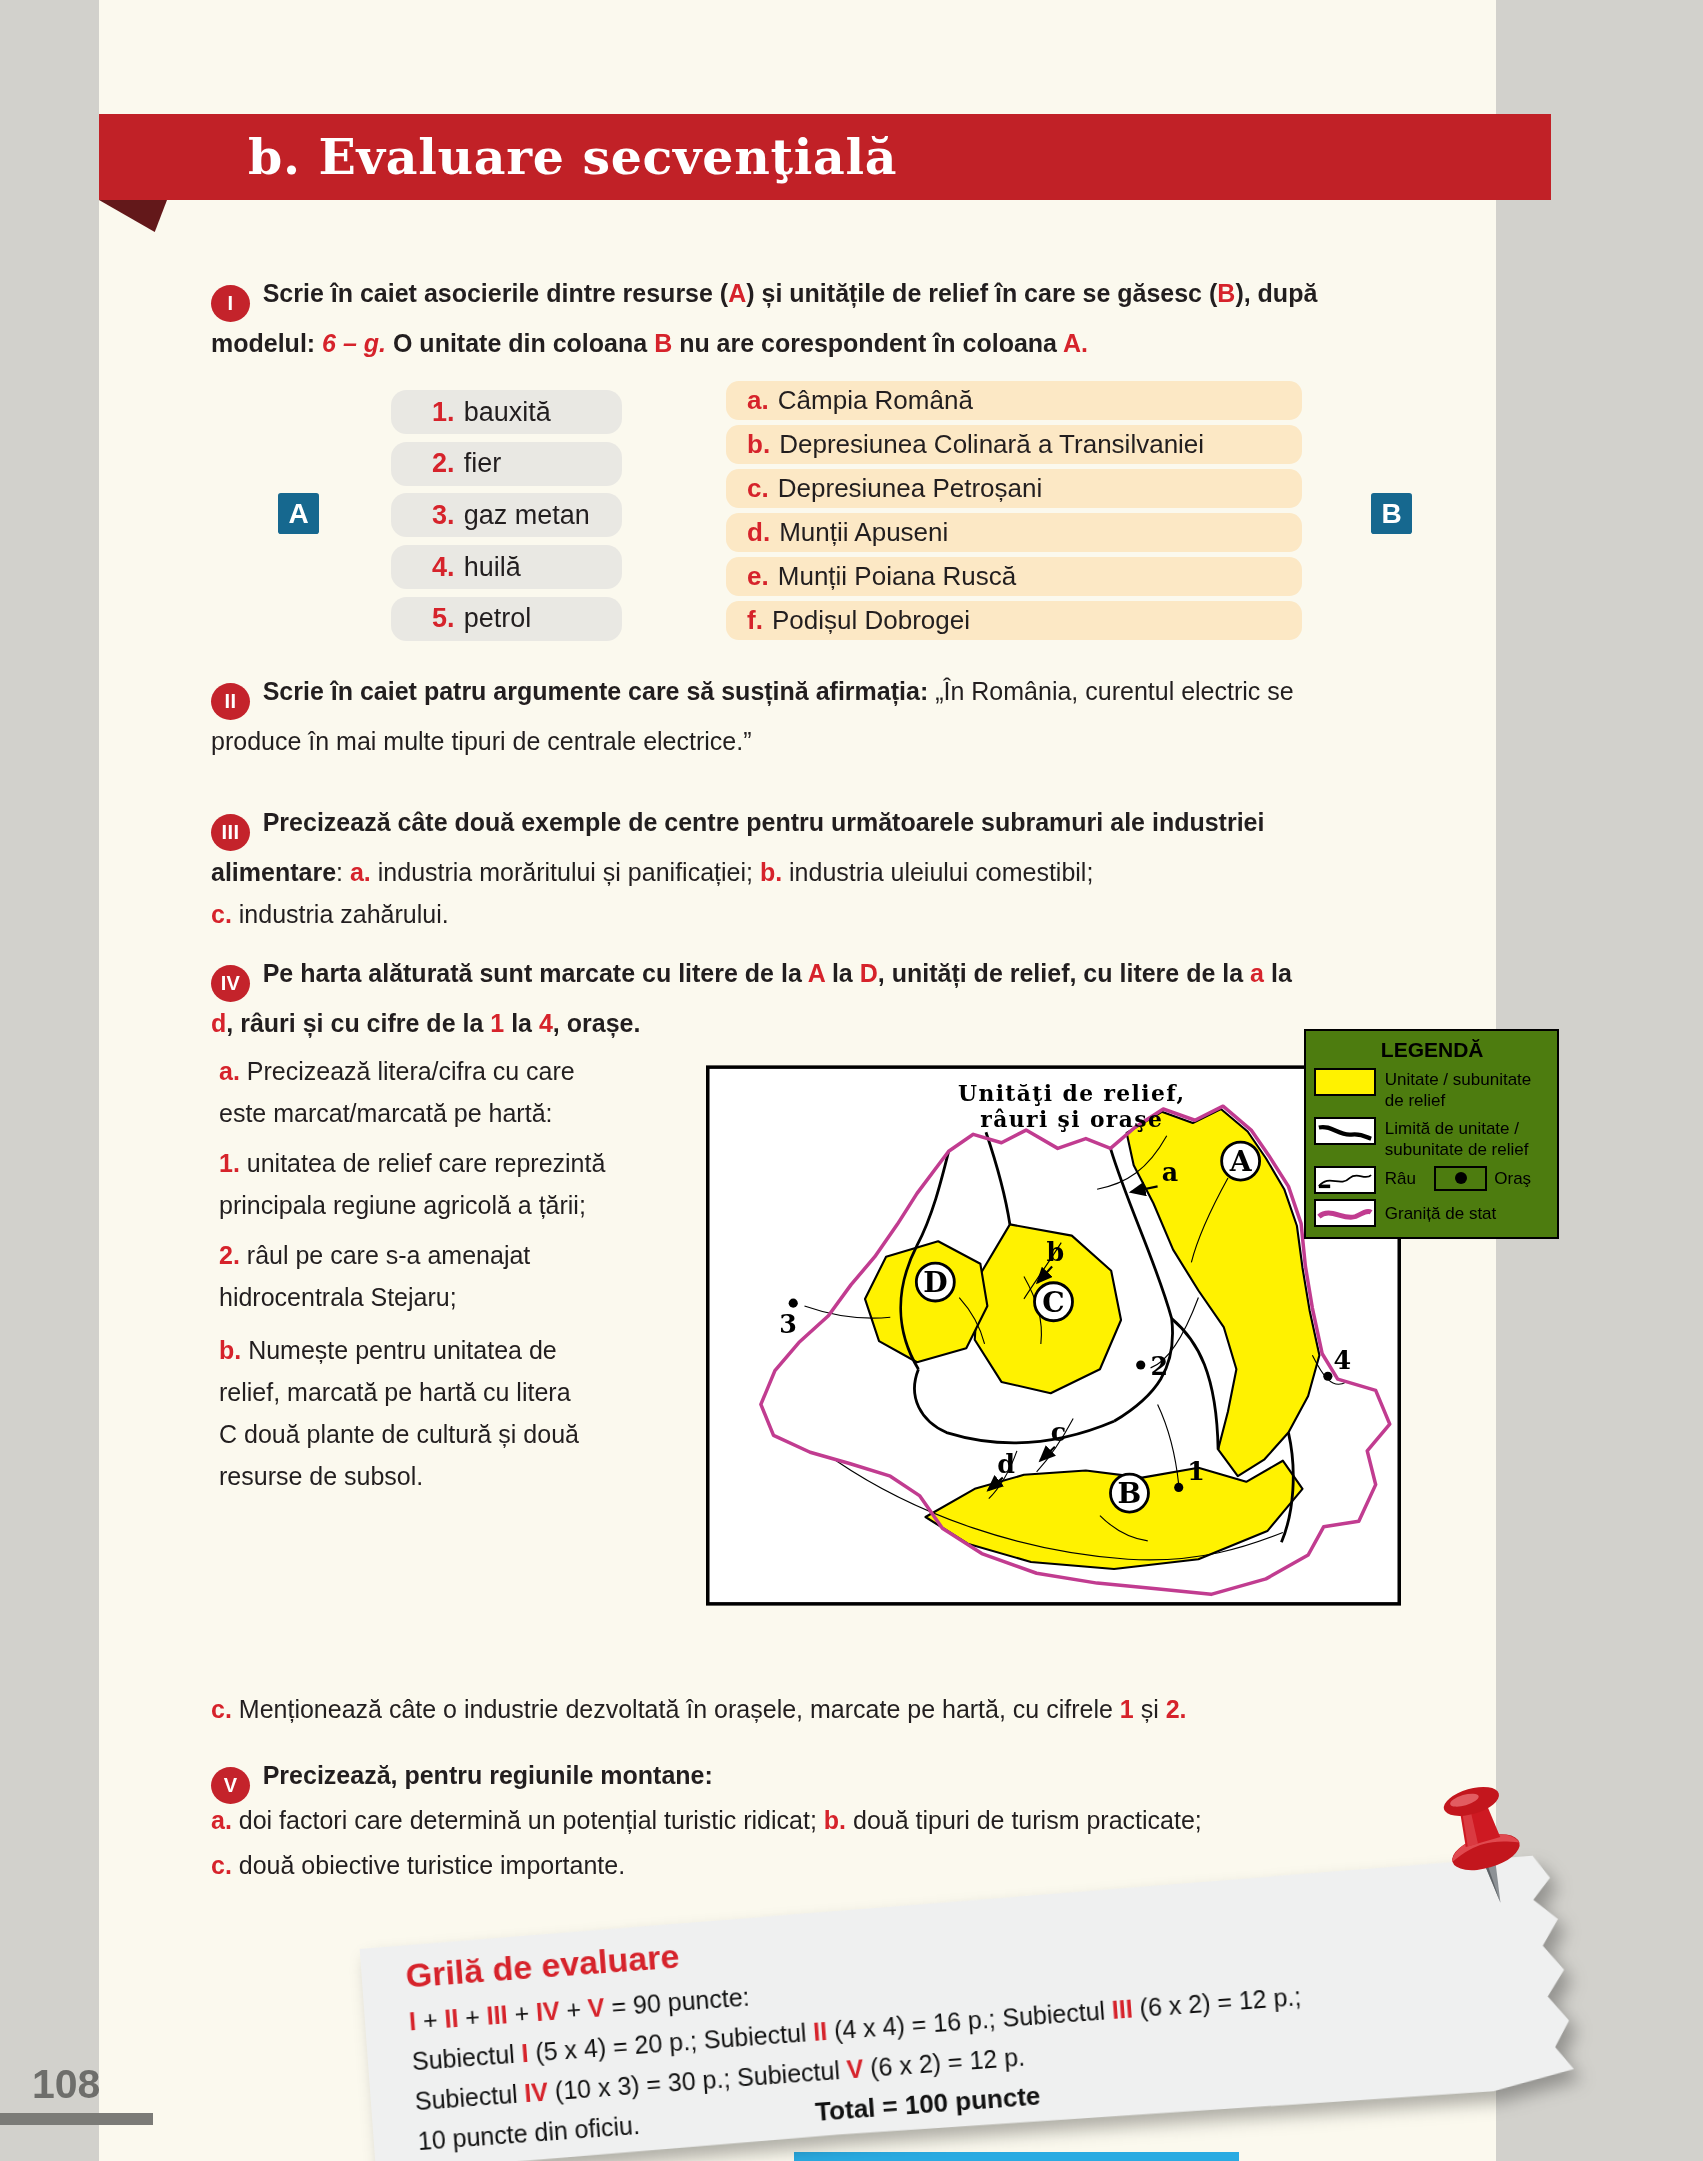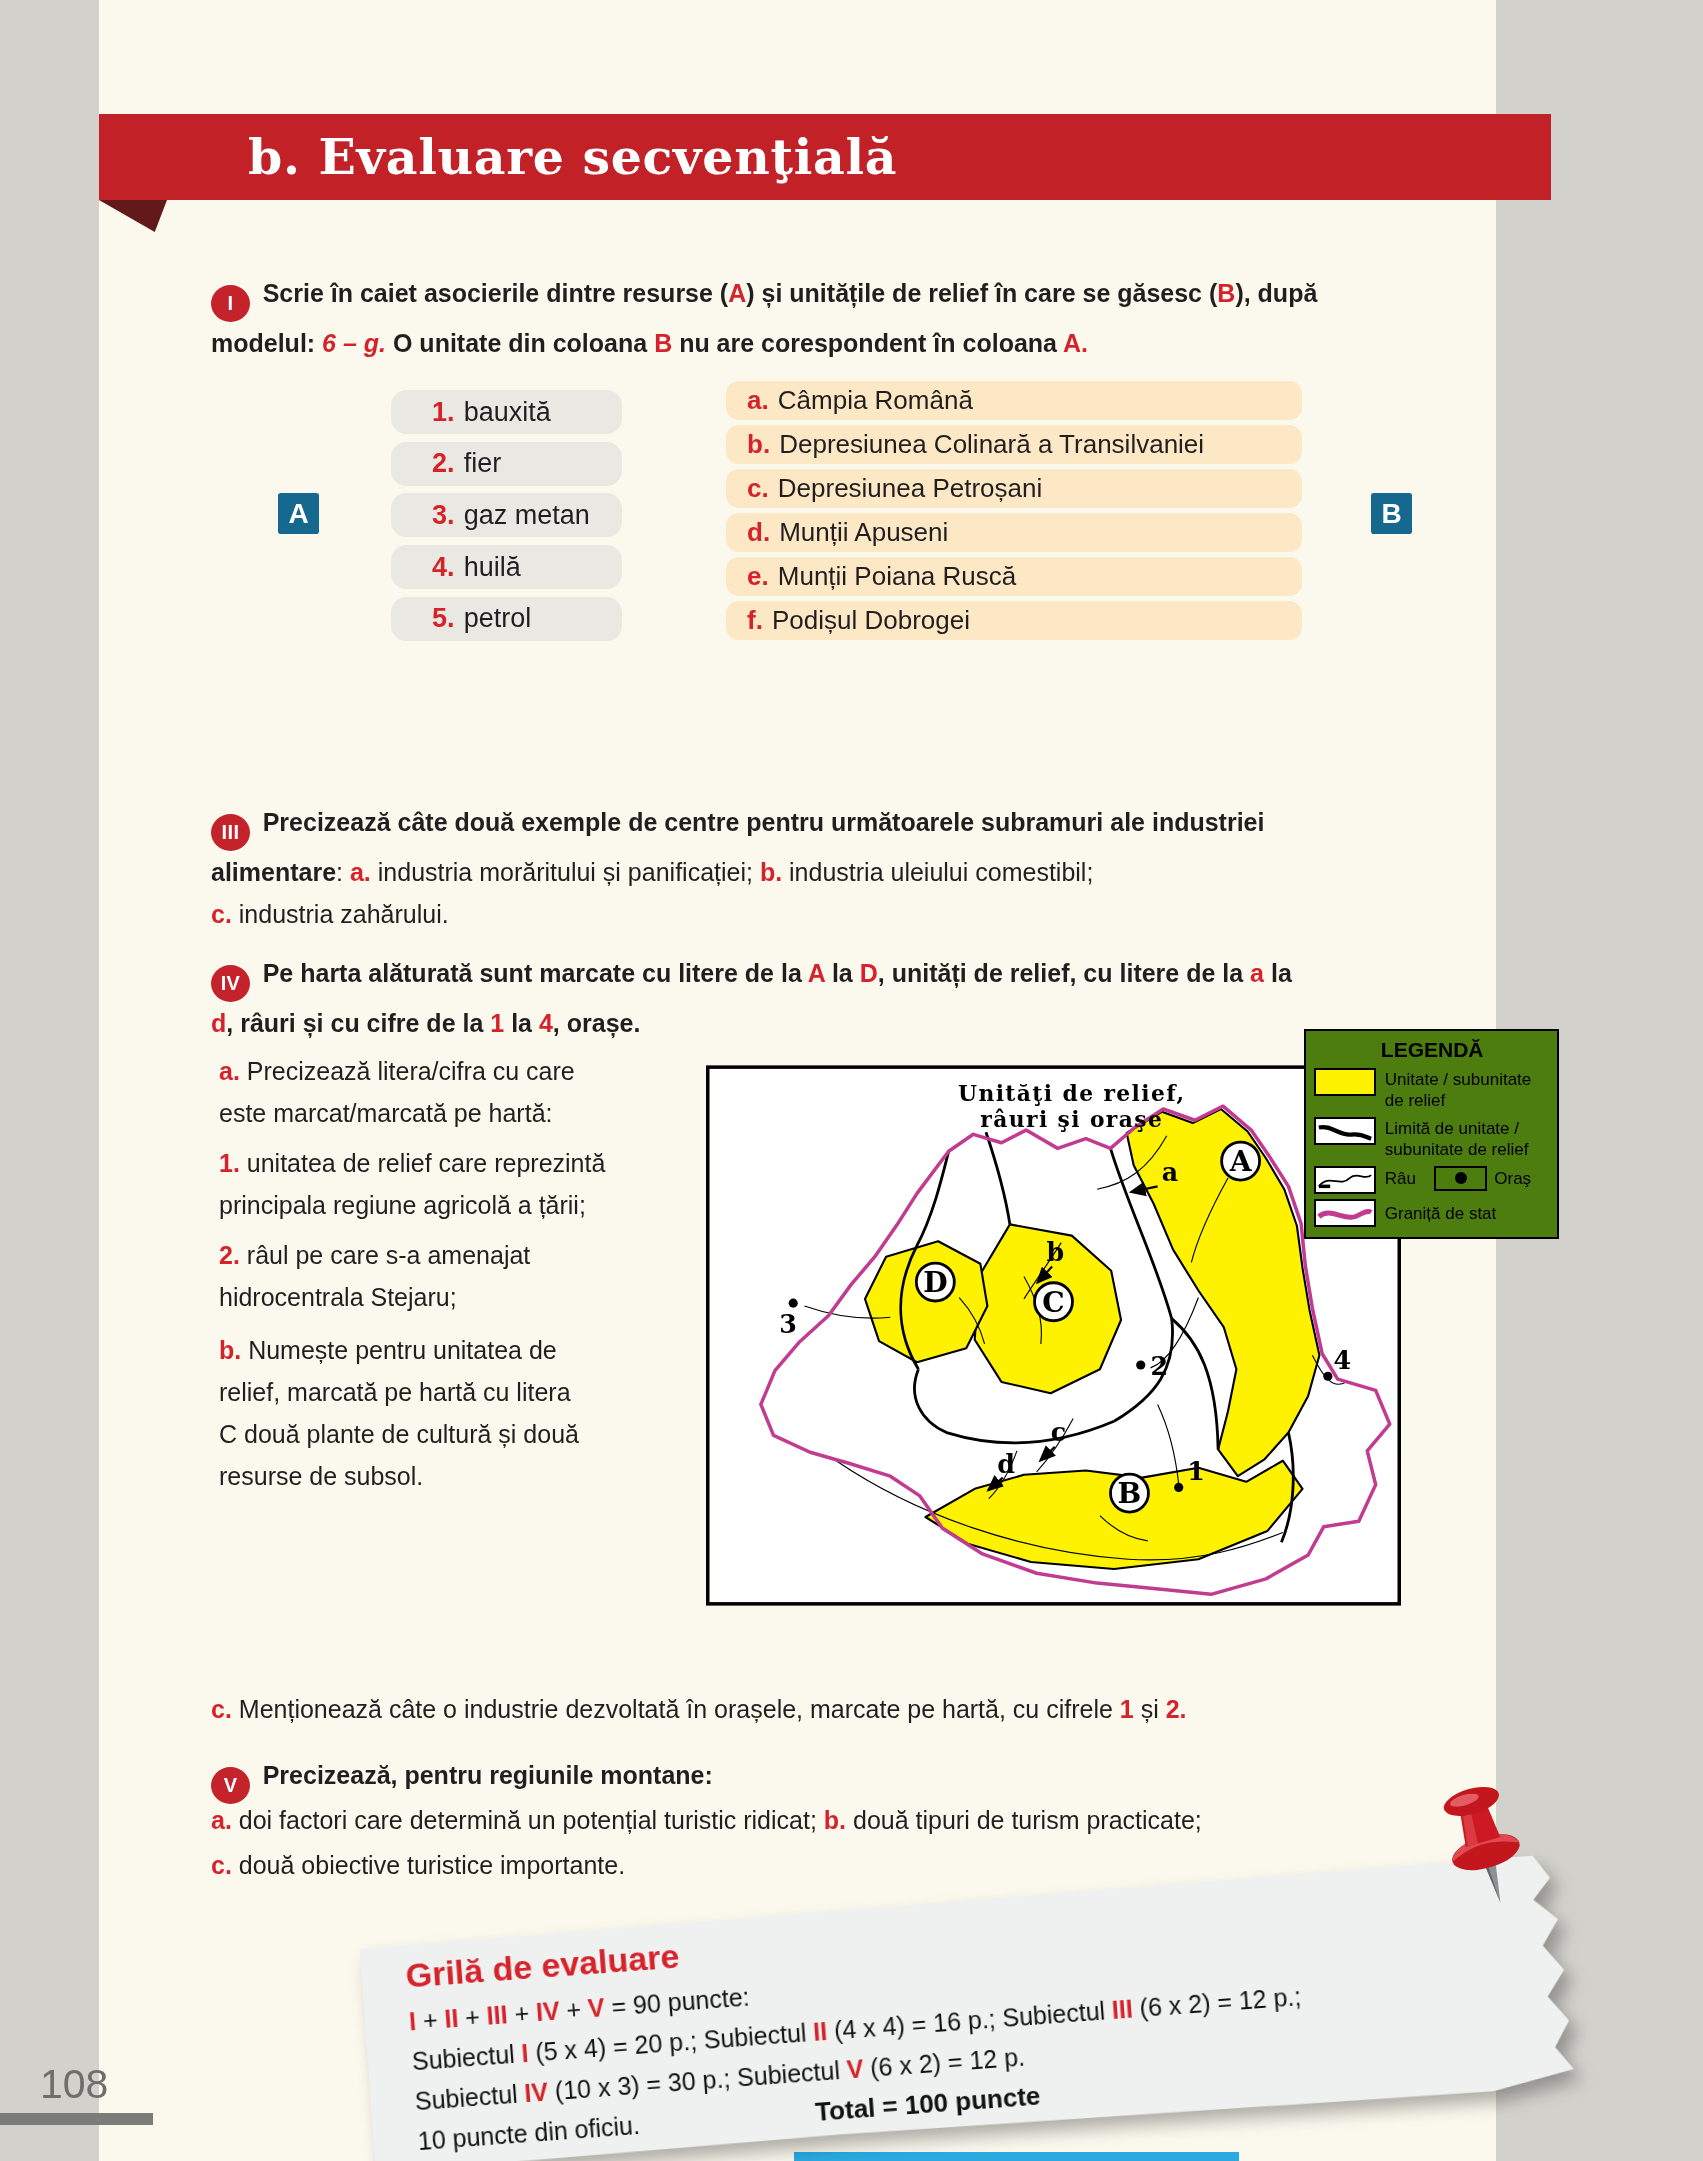--- a/index.html
+++ b/index.html
@@ -77,21 +77,21 @@
     clip-path:polygon(0 3%,96.6% 0,97.9% 10%,96.4% 19%,98.3% 28%,96.9% 39%,98.5% 50%,97% 61%,98.6% 72%,97.3% 83%,98.7% 93%,92% 100%,38% 98%,0 100%);}
   #note-title{font-size:34px;font-weight:700;color:var(--red);margin:0 0 5.6px 0;}
   .note-line{font-size:25px;line-height:40px;color:#111;margin:0;}
   #note-last{display:flex;align-items:baseline;font-size:25px;line-height:40px;color:#111;}
   #note-total{font-weight:700;margin-left:176px;font-size:26px;}
 
   
   #pushpin{position:absolute;left:1429px;top:1779px;width:106px;height:134px;z-index:4;}
 
   
-  #pagenum{position:absolute;left:40px;top:2061px;font-size:41px;font-weight:400;color:#6E6E6B;}
+  #pagenum{position:absolute;left:32px;top:2061px;font-size:41px;font-weight:700;color:#6E6E6B;}
   #pagebar{position:absolute;left:0;top:2113px;width:153px;height:12px;background:#7B7B77;}
   #bluebar{position:absolute;left:794px;top:2152px;width:445px;height:10px;background:#29ABE2;}
 
   
   .map-title{font-family:"DejaVu Serif","Liberation Serif",serif;font-weight:700;font-size:31px;letter-spacing:2px;}
   .map-letter{font-family:"DejaVu Serif","Liberation Serif",serif;font-weight:700;font-size:40px;}
   .map-small{font-family:"DejaVu Serif","Liberation Serif",serif;font-weight:700;font-size:36px;}
   .map-num{font-family:"DejaVu Serif","Liberation Serif",serif;font-weight:700;font-size:36px;}
 </style>
 </head>
@@ -151,20 +151,21 @@
         <span class="pill-num">e.</span>
         <span>Munții Poiana Ruscă</span>
       </div>
     <div class="pill-cream">
         <span class="pill-num">f.</span>
         <span>Podișul Dobrogei</span>
       </div>
   </div>
   <div class="col-badge" style="left:1371px;top:493px;">B</div>
 
+  <p class="para" style="left:211px;top:670px;width:1267px;"><span class="badge-sec">II</span><span><span class="run-b">Scrie în caiet patru argumente care să susțină afirmația: </span><span class="run-n">„În România, curentul electric se</span><br><span class="run-n">produce în mai multe tipuri de centrale electrice.”</span></span></p>
 
   <p class="para" style="left:211px;top:801px;width:1267px;"><span class="badge-sec">III</span><span><span class="run-b">Precizează câte două exemple de centre pentru următoarele subramuri ale industriei</span><br><span class="run-b">alimentare</span><span class="run-n">:  </span><span class="run-r">a.</span><span class="run-n"> industria morăritului și panificației;   </span><span class="run-r">b.</span><span class="run-n"> industria uleiului comestibil;</span><br><span class="run-r">c.</span><span class="run-n"> industria zahărului.</span></span></p>
 
   <p class="para" style="left:211px;top:952px;width:1267px;"><span class="badge-sec">IV</span><span><span class="run-b">Pe harta alăturată sunt marcate cu litere de la </span><span class="run-r">A</span><span class="run-b"> la </span><span class="run-r">D</span><span class="run-b">, unități de relief, cu litere de la </span><span class="run-r">a</span><span class="run-b"> la</span><br><span class="run-r">d</span><span class="run-b">, râuri și cu cifre de la </span><span class="run-r">1</span><span class="run-b"> la </span><span class="run-r">4</span><span class="run-b">, orașe.</span></span></p>
 
   <div id="s4-left">
     <p><span class="run-r">a.</span><span class="run-n"> Precizează litera/cifra cu care</span><br><span class="run-n">este marcat/marcată pe hartă:</span></p>
     <p><span class="run-r">1.</span><span class="run-n"> unitatea de relief care reprezintă</span><br><span class="run-n">principala regiune agricolă a țării;</span></p>
     <p><span class="run-r">2.</span><span class="run-n"> râul pe care s-a amenajat</span><br><span class="run-n">hidrocentrala Stejaru;</span></p>
     <p class="gap-top"><span class="run-r">b.</span><span class="run-n"> Numește pentru unitatea de</span><br><span class="run-n">relief, marcată pe hartă cu litera</span><br><span class="run-n">C două plante de cultură și două</span><br><span class="run-n">resurse de subsol.</span></p>

